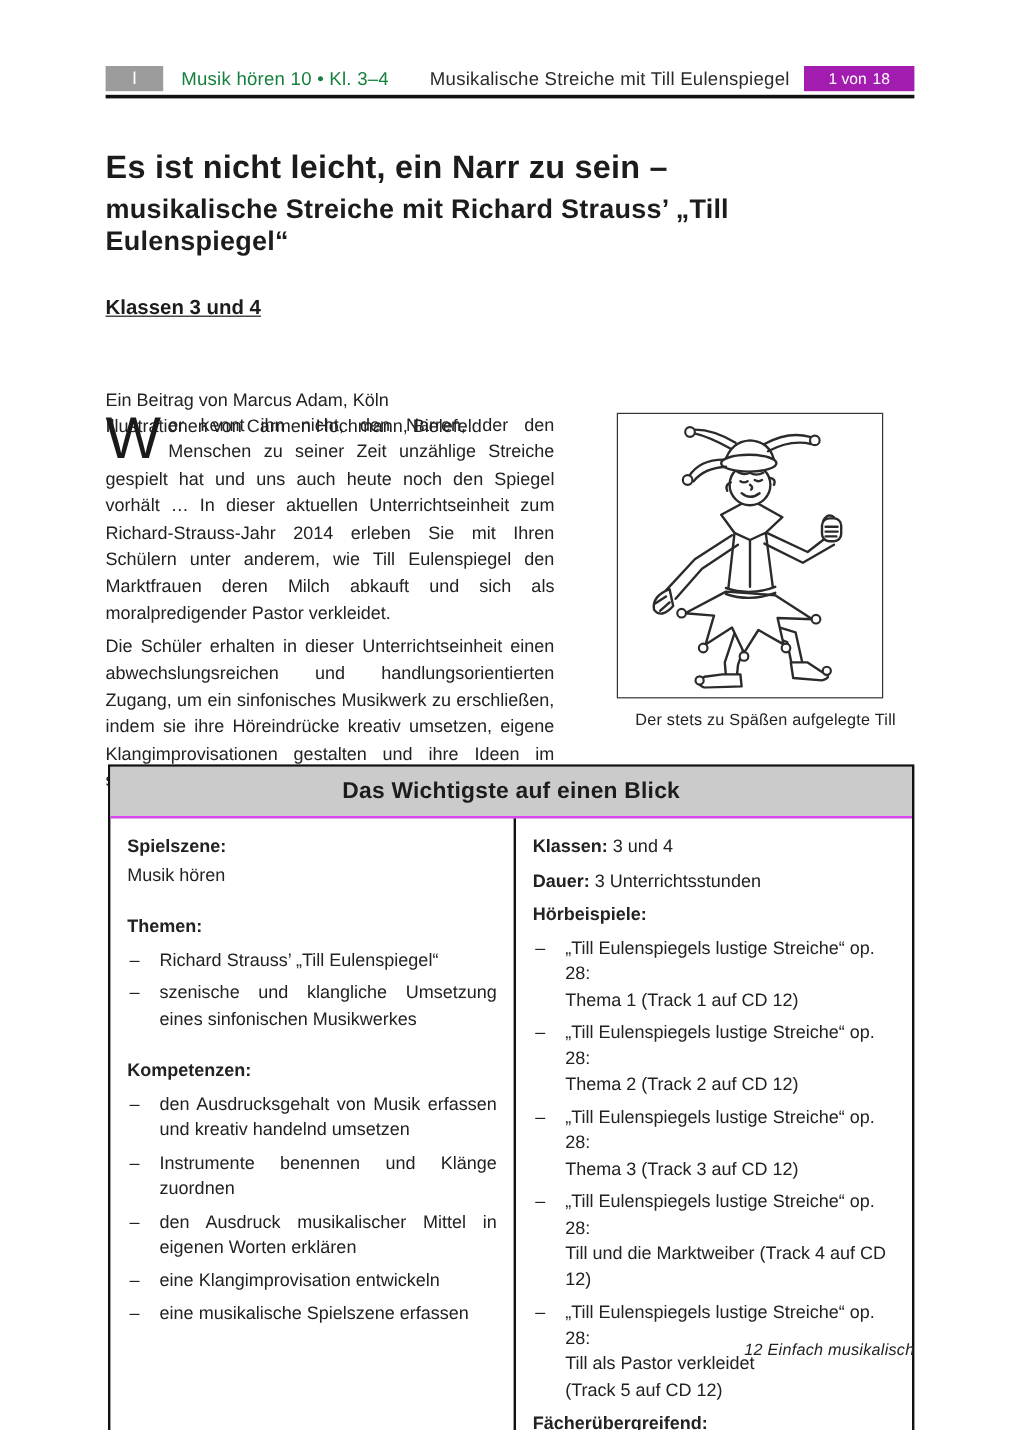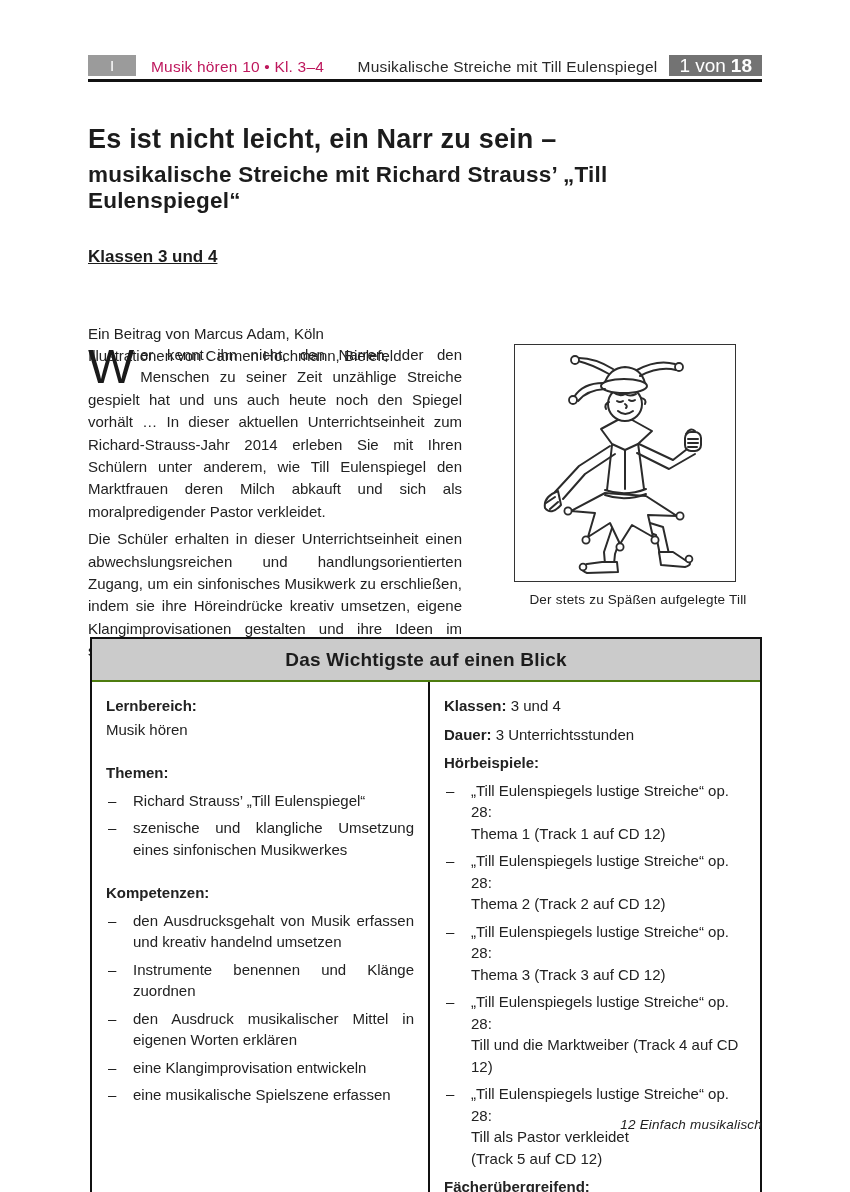--- a/index.html
+++ b/index.html
@@ -22,35 +22,35 @@
     border-bottom:3px solid #111;
     padding-bottom:0;
   }
   .kopf-badge {
     background:#9b9b9b; color:#fff;
     width:48px; display:flex; align-items:center; justify-content:center;
     font-size:15px; margin-bottom:3px;
   }
   .kopf-left {
     display:flex; align-items:center;
-    font-size:15.5px; color:#be185d;
+    font-size:15.5px; color:#15803d;
     margin-left:15px; letter-spacing:0.2px;
   }
   .kopf-right {
     display:flex; align-items:center;
     font-size:15.5px; color:#2a2a2a;
     margin-left:auto; margin-right:12px; letter-spacing:0.2px;
   }
   .kopf-pages {
-    background:#737373; color:#fff;
+    background:#a21caf; color:#fff;
     min-width:92px; padding:0 10px;
     display:flex; align-items:center; justify-content:center;
-    font-size:19px; gap:5px; margin-bottom:3px;
-  }
-  .kopf-pages b { font-weight:700; }
+    font-size:13px; gap:5px; margin-bottom:3px;
+  }
+  .kopf-pages b { font-weight:400; }
 
   
   .titles { position:absolute; left:88px; right:88px; top:124px; }
   .t1 { font-size:27px; font-weight:700; letter-spacing:0.2px; }
   .t2 { font-size:22.5px; font-weight:700; margin-top:7px; letter-spacing:0.2px; }
   .grade { font-size:17px; font-weight:700; margin-top:33px;text-decoration:underline; }
   .byline { margin-top:56px; font-size:15px; line-height:21.5px; color:#222; }
 
   
   .cols { position:absolute; left:88px; top:344px; width:674px; display:flex; }
@@ -79,21 +79,21 @@
   }
 
   
   .overview {
     position:absolute; left:90px; width:672px; top:637px;
     border:2px solid #111;
     background:#fff;
   }
   .ov-head {
     background:#cbcbcb;
-    border-bottom:2px solid #4d7c0f;
+    border-bottom:2px solid #d946ef;
     text-align:center;
     font-size:19px; font-weight:700;
     padding:10px 0 9px;
     letter-spacing:0.2px;
   }
   .ov-body { display:flex; align-items:stretch; }
   .ov-col { font-size:15px; line-height:21.5px; color:#222; }
   .ov-left {
     width:338px; flex:0 0 338px;
     border-right:2px solid #111;
@@ -218,21 +218,21 @@
       <div class="figcap">Der stets zu Späßen aufgelegte Till</div>
     </div>
   </div>
 
   <div class="overview">
     <div class="ov-head">Das Wichtigste auf einen Blick</div>
     <div class="ov-body">
 
       <div class="ov-col ov-left">
         <div class="sec sec-first">
-          <div class="lbl">Lernbereich:</div>
+          <div class="lbl">Spielszene:</div>
           <div class="mt4">Musik hören</div>
         </div>
         <div class="sec">
           <div class="lbl">Themen:</div>
           <ul class="dash">
             <li>
                 <span>Richard Strauss’ „Till Eulenspiegel“</span>
               </li>
             <li>
                 <span>szenische und klangliche Umsetzung eines sinfonischen Musikwerkes</span>

